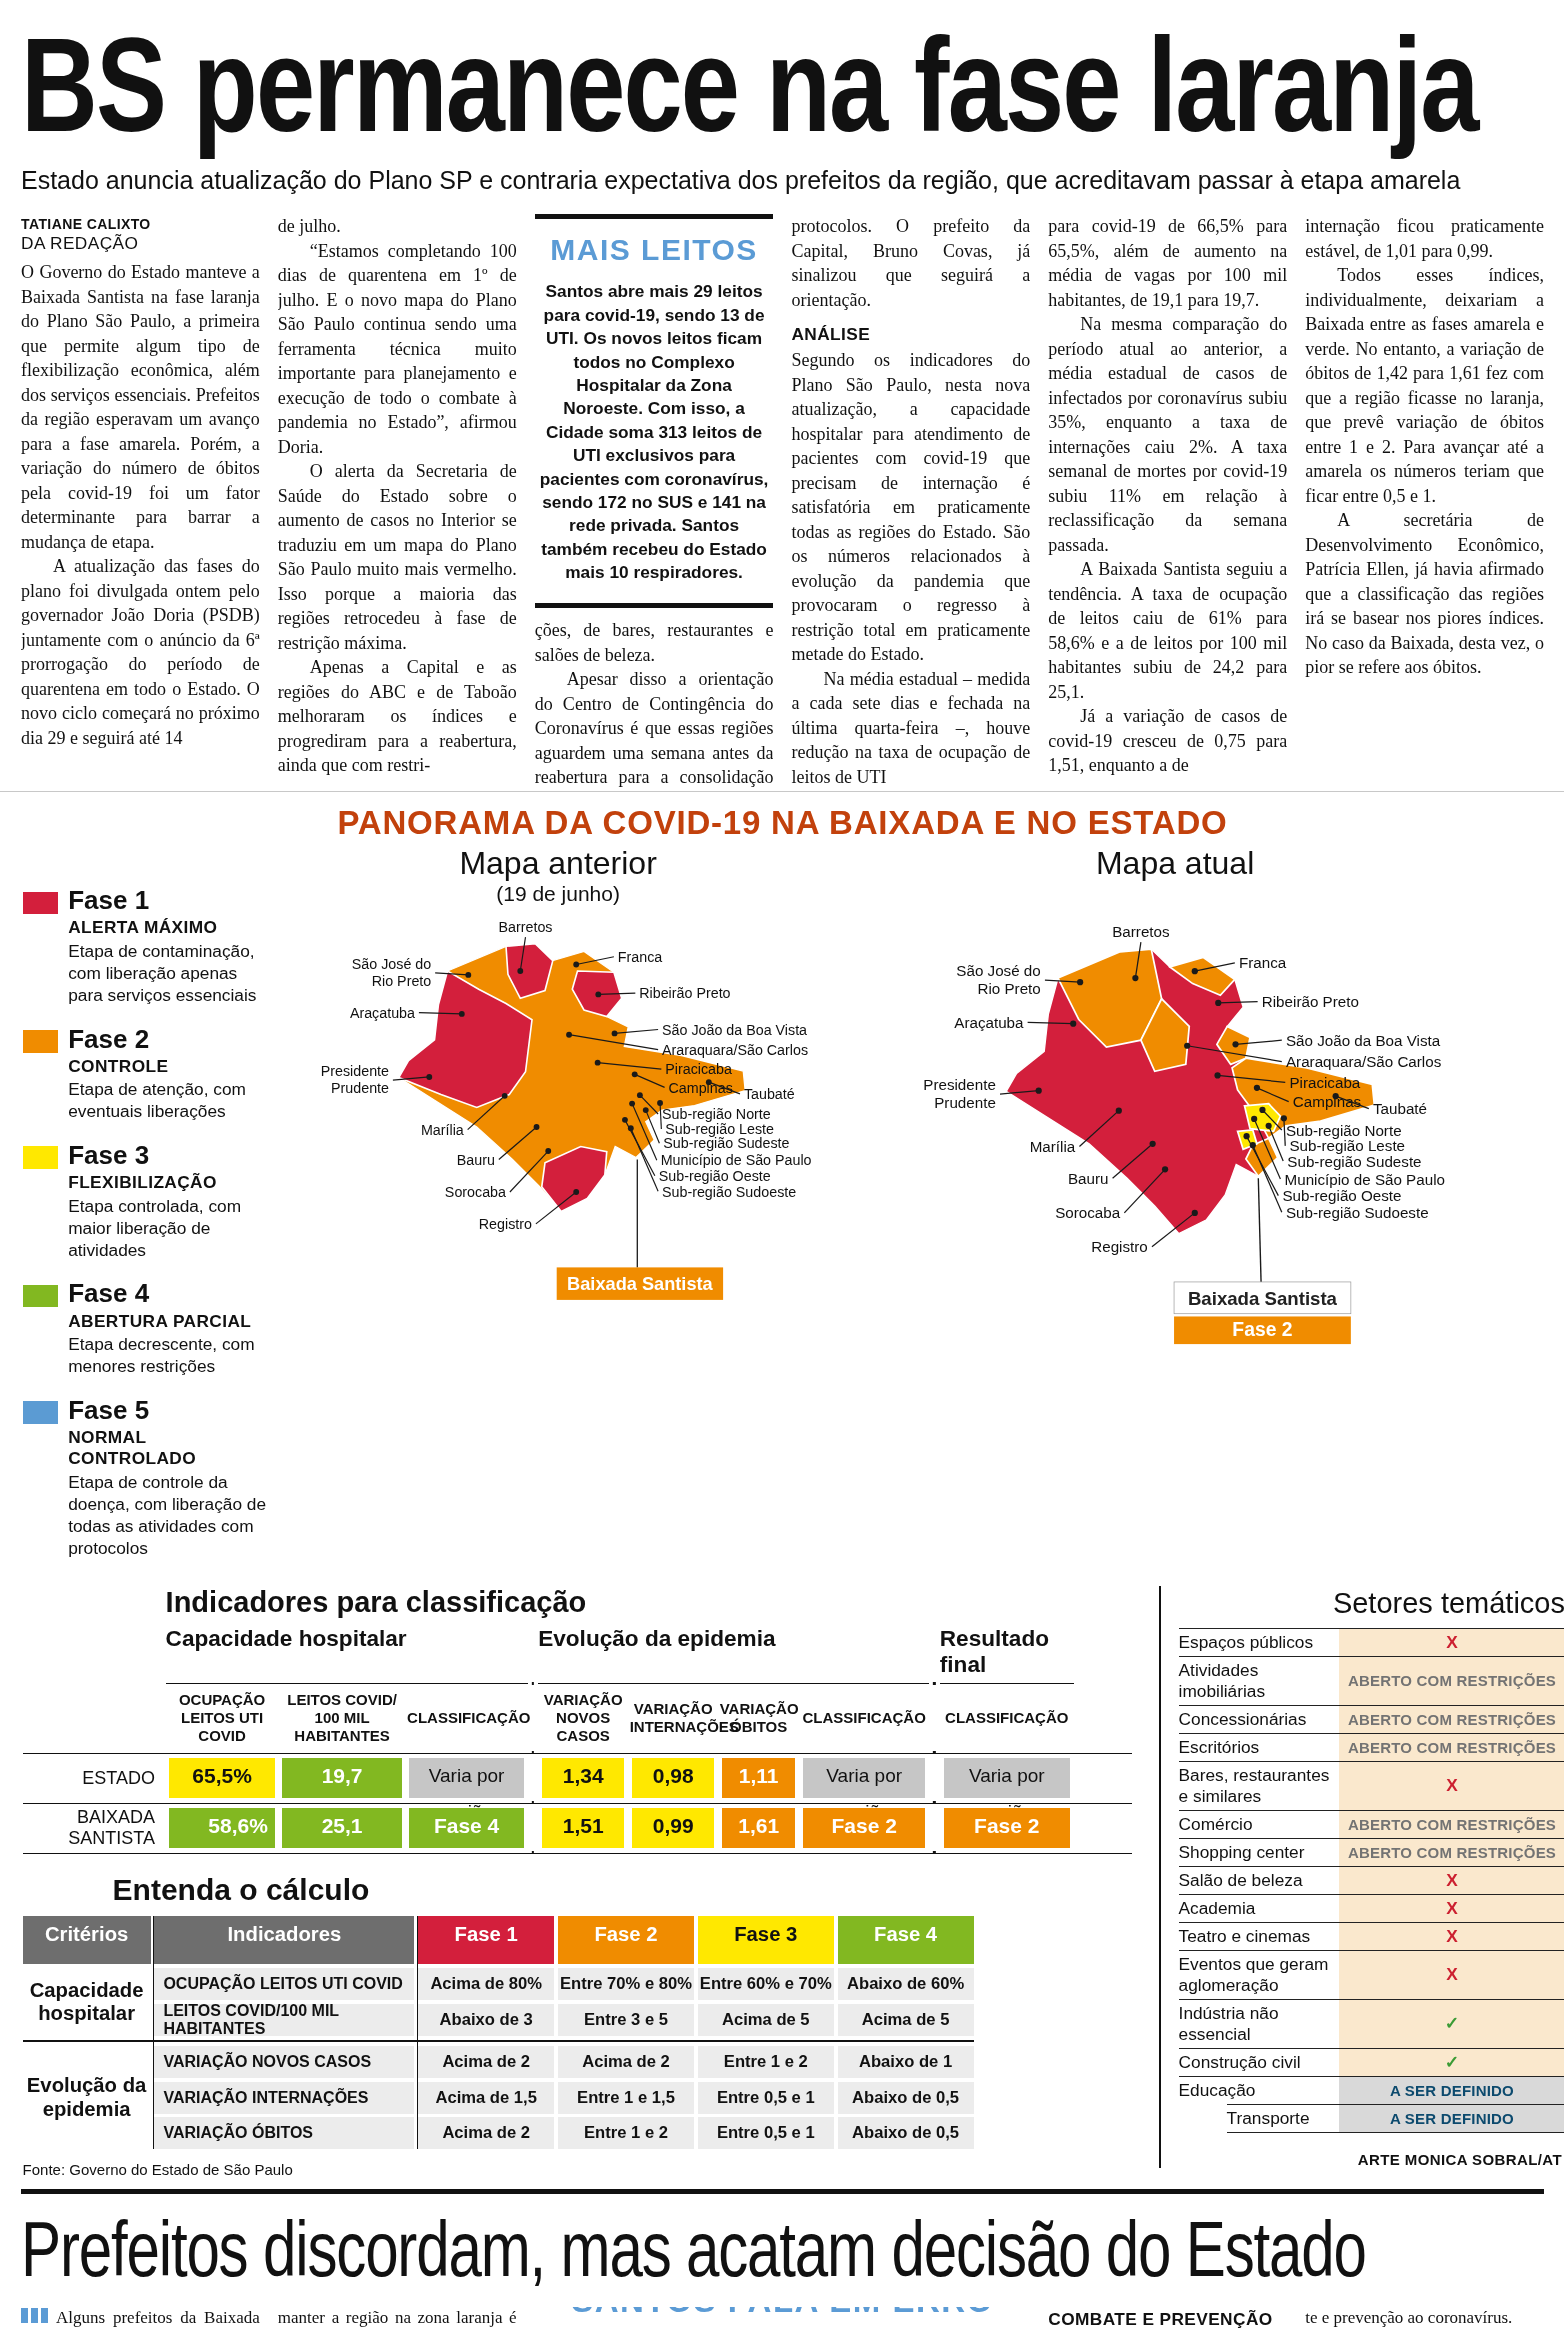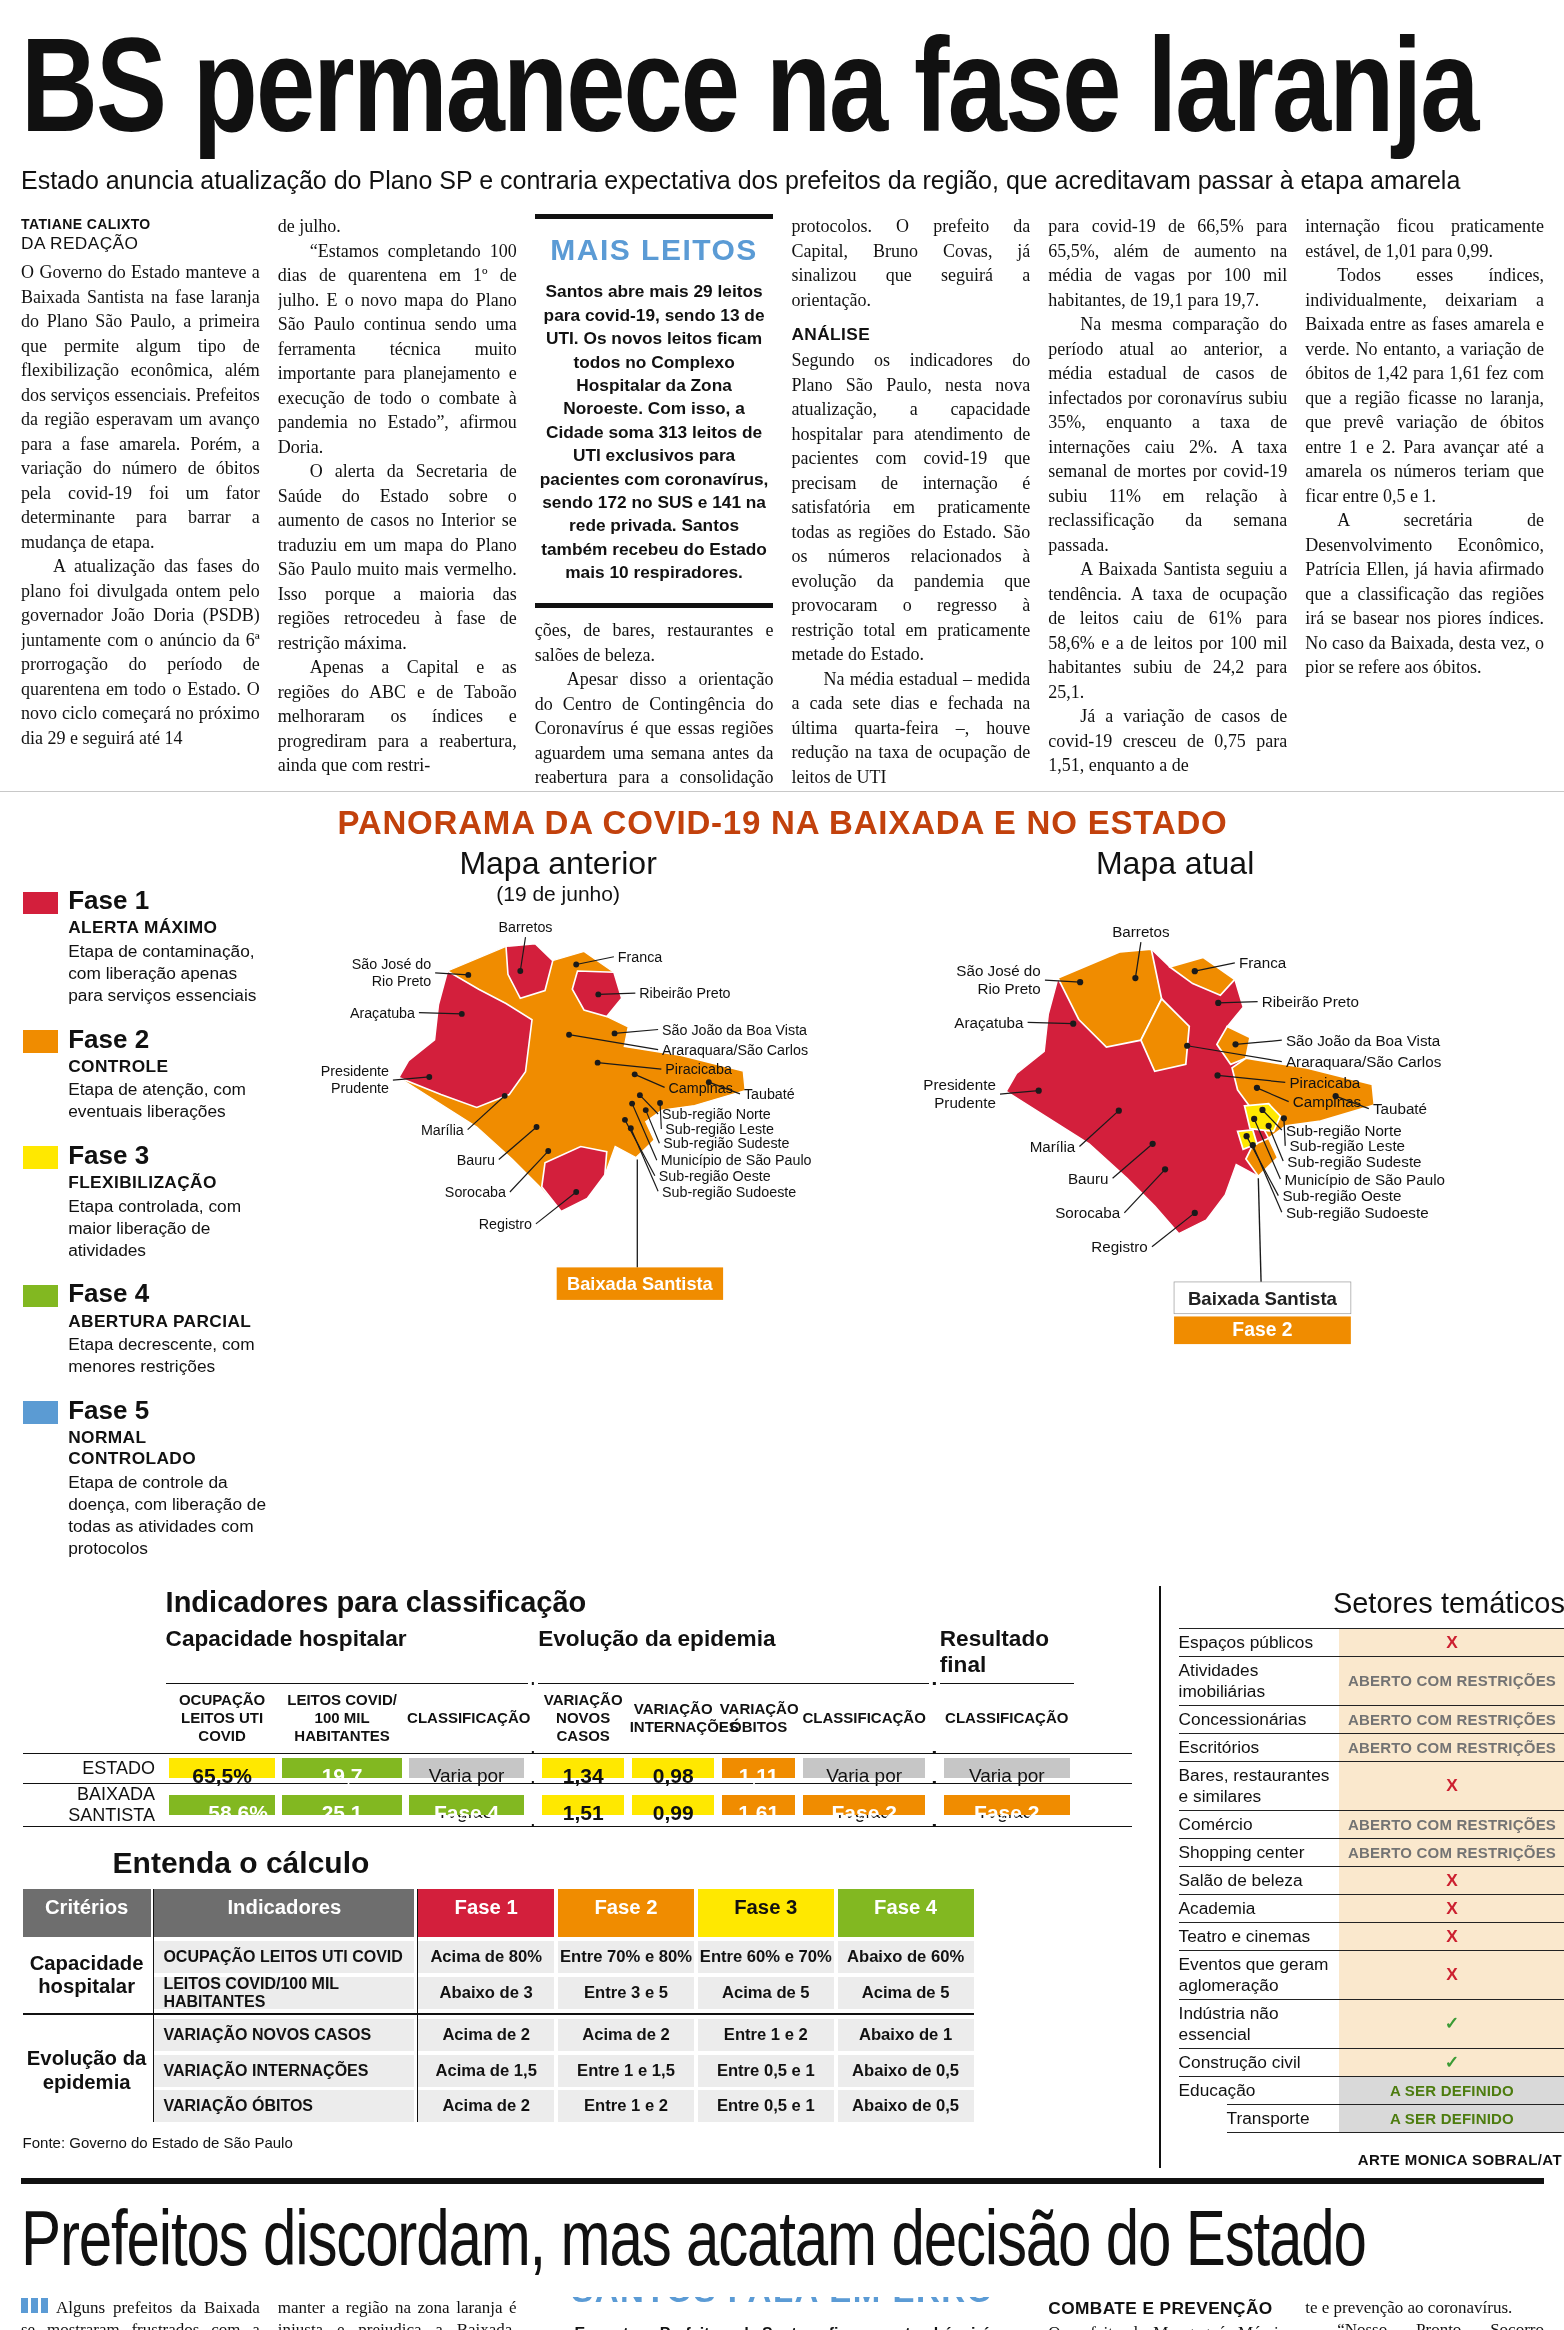--- a/index.html
+++ b/index.html
@@ -52,21 +52,21 @@
   
   .pan-mid{display:flex;margin-top:7.5px;align-items:flex-start;}
   .ind-wrap{width:1109px;flex:none;padding:0 27px 0 22.6px;}
   .ind-title{font-size:29px;font-weight:700;margin:0 0 6px 143px;}
   .ind-row{display:grid;align-items:stretch;}
   .ghd{font-size:22.6px;font-weight:700;padding:1.5px 0 4.5px;border-bottom:1.5px solid #111;}
   .chd{font-size:15px;font-weight:600;text-align:center;padding:7.5px 1.5px 7.5px;line-height:1.2;align-self:center;}
   .rlab{font-size:18px;text-align:right;padding-right:10.6px;align-self:center;}
   .dta{border-top:1.5px solid #111;}
   .dta.last{border-bottom:1.5px solid #111;}
-  .chip{margin:4.5px 3.8px;height:20px;line-height:36px;text-align:center;font-size:21px;font-weight:700;align-self:center;}
+  .chip{margin:4.5px 3.8px;height:40px;line-height:36px;text-align:center;font-size:21px;font-weight:700;align-self:center;}
   .c-yellow{background:#ffe800;color:#111;}
   .c-green{background:#82b821;color:#fff;}
   .c-orange{background:#f08c00;color:#fff;}
   .c-gray{background:#c6c6c6;color:#111;font-weight:400;font-size:19px;}
   .vl{position:relative;}
   .vl::after{content:'';position:absolute;left:50%;top:-1.5px;bottom:-1.5px;width:2.3px;transform:translateX(-50%);background:#111;}
   .ent-title{font-size:30px;font-weight:600;margin:19.6px 0 9px 90px;}
   .ent-wrap{position:relative;width:957px;}
   .ent-grid{display:grid;gap:3.8px;}
   .ehd{height:48px;line-height:36px;text-align:center;font-size:20.3px;font-weight:700;}
@@ -83,21 +83,21 @@
   .fonte{font-size:15px;margin-top:12px;}
   
   .set-wrap{flex:1;border-left:2.3px solid #111;padding:1.5px 0 0 18px;margin-right:0;}
   .set-title{font-size:29px;font-weight:400;margin:0 0 7.5px;text-align:right;}
   .set-row{display:grid;grid-template-columns:1fr 226px;border-top:1.5px solid #222;min-height:26px;align-items:stretch;}
   .set-row.last{border-bottom:1.5px solid #222;margin-left:48px;}
   .set-lab{font-size:17.3px;display:flex;align-items:center;padding:3px 6px 3px 0;}
   .set-val{display:flex;align-items:center;justify-content:center;background:#fae8cd;font-weight:700;font-size:15px;letter-spacing:0.2px;color:#737373;}
   .sv-x{color:#cc2030;font-size:17.3px;}
   .sv-check{color:#3a9b35;font-size:17.3px;}
-  .sv-tbd{background:#d9d9d9;color:#4d7c0f;}
+  .sv-tbd{background:#d9d9d9;color:#0c4a6e;}
   .credit{text-align:right;font-size:15px;font-weight:700;margin:18px 3px 0 0;letter-spacing:0.4px;}
   
   .big-rule{height:5.3px;background:#111;margin:10.6px 21px 0;}
   h1.hl2{margin:16.6px 21px 19.6px;font-size:77px;line-height:1;font-weight:400;letter-spacing:-1.5px;white-space:nowrap;}
   .span2{grid-column:3 / span 2;}
 </style>
 </head>
 <body>
 
 <div class="page">

